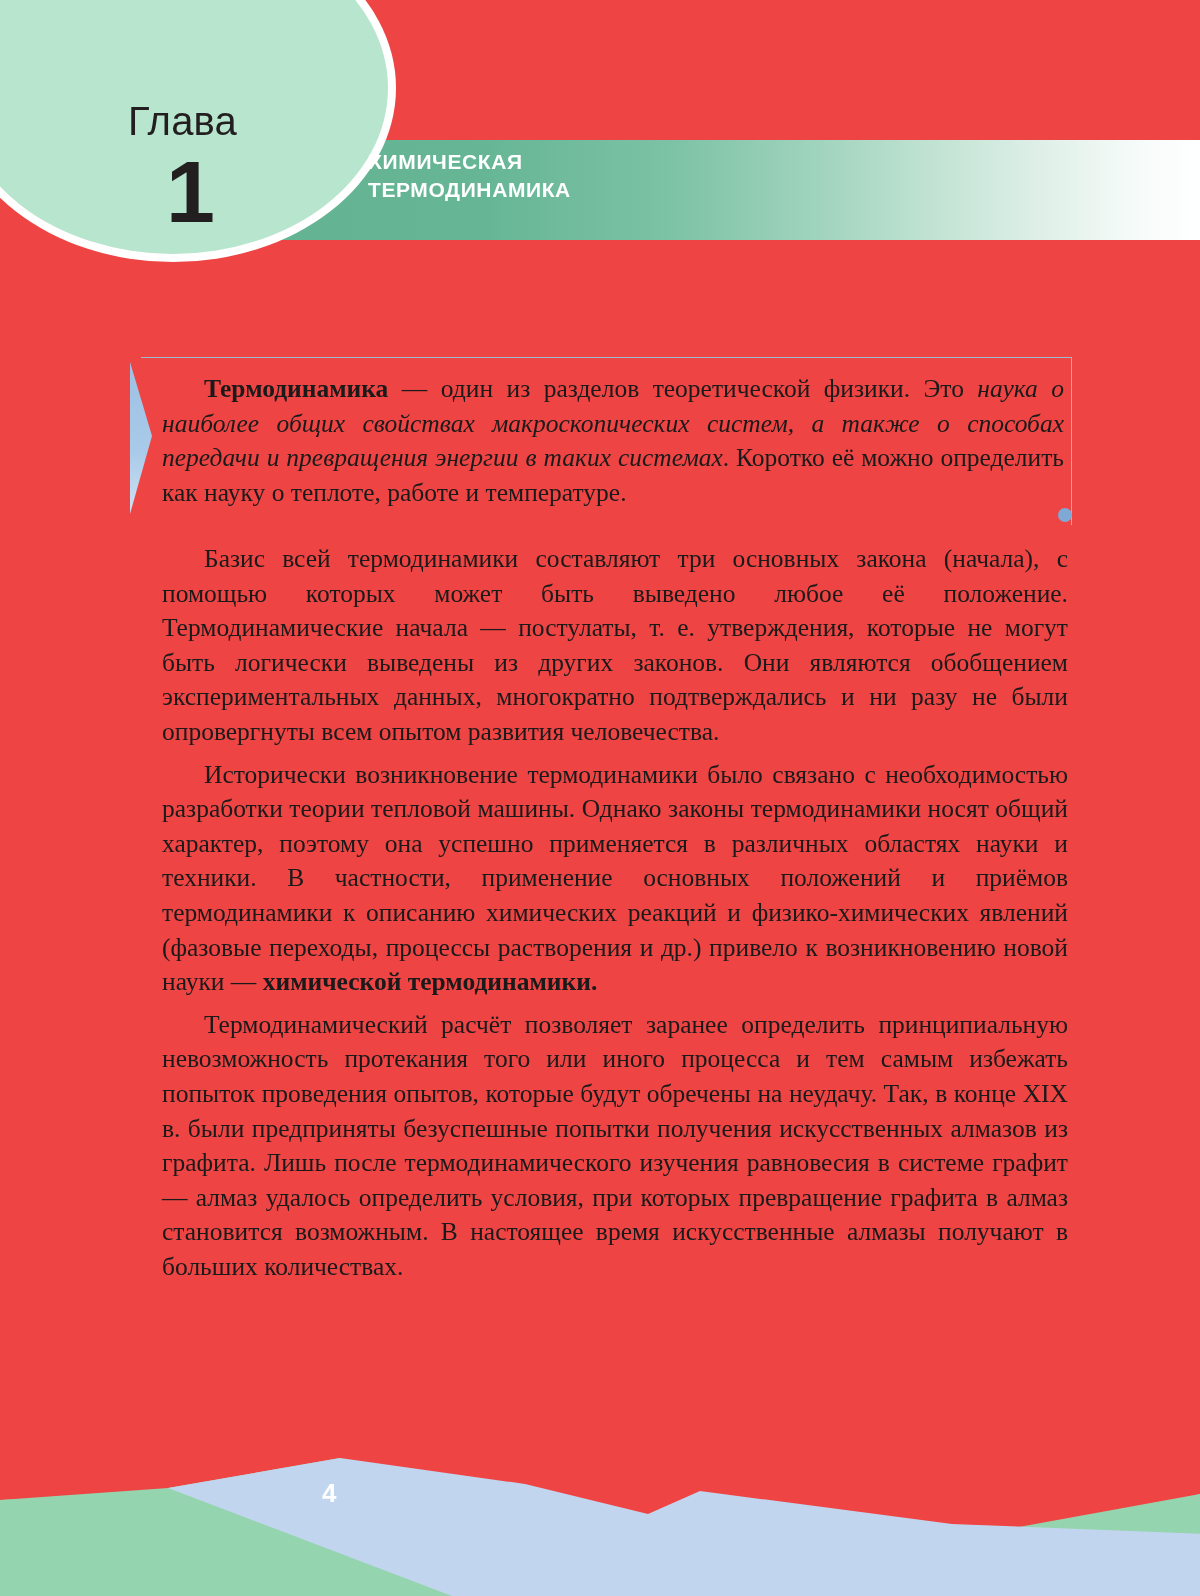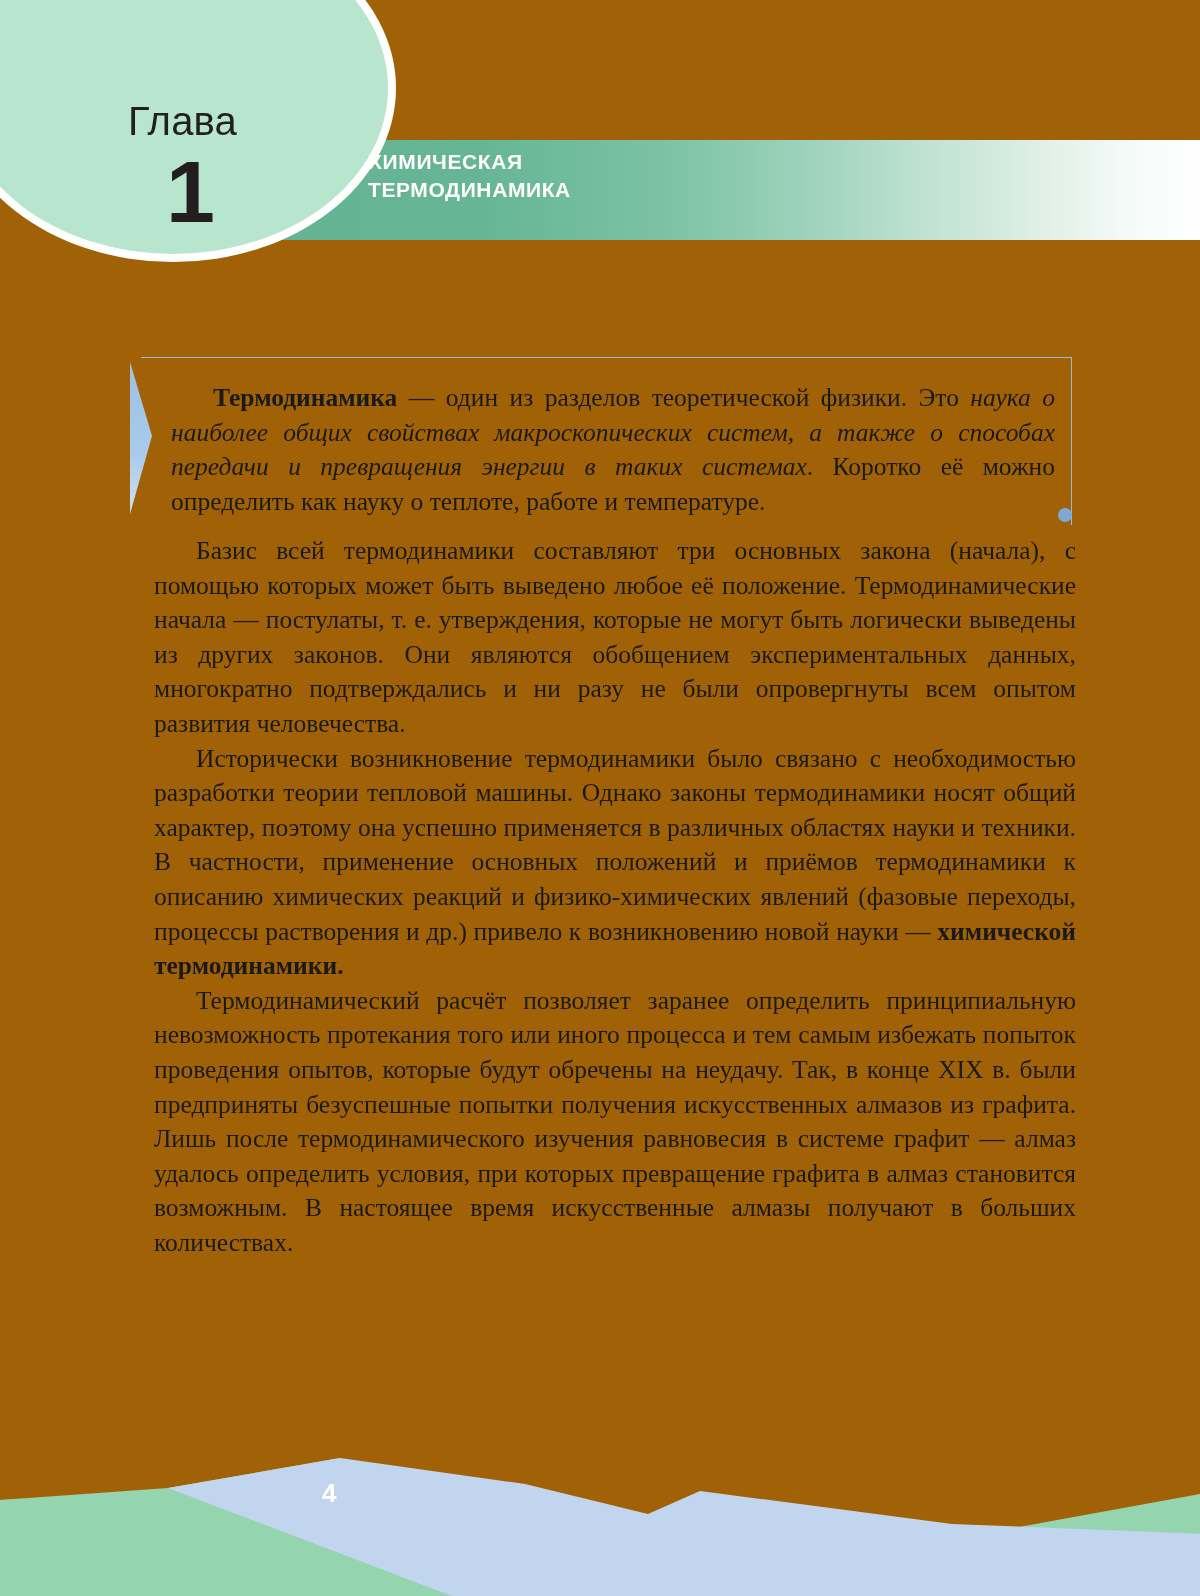--- a/index.html
+++ b/index.html
@@ -7,21 +7,21 @@
     padding: 0;
     background: #ffffff;
   }
   body {
     font-family: "Liberation Serif", "DejaVu Serif", serif;
   }
   .page {
     position: relative;
     width: 1200px;
     height: 1596px;
-    background: #a16207;
+    background: #ef4444;
     overflow: hidden;
   }
 
   
   .header-zone {
     position: absolute;
     left: 0; top: 0;
     width: 1200px;
     height: 300px;
     overflow: hidden;
@@ -133,36 +133,36 @@
     text-justify: inter-word;
     hyphens: manual;
   }
   .definition-text .lead {
     font-weight: 700;
   }
   .definition-text .ital {
     font-style: italic;
   }
   .definition-text p {
-    margin: 17px;
+    margin: 8px;
     text-indent: 42px;
   }
 
   
   .body-text {
     position: absolute;
     left: 154px;
     top: 534px;
     width: 922px;
     font-size: 25.5px;
     line-height: 34.6px;
     color: #1a1a1a;
   }
   .body-text p {
-    margin: 0;
+    margin: 8px;
     text-indent: 42px;
     text-align: justify;
     text-justify: inter-word;
   }
   .body-text p b {
     font-weight: 700;
   }
 
   
   .footer-deco {

